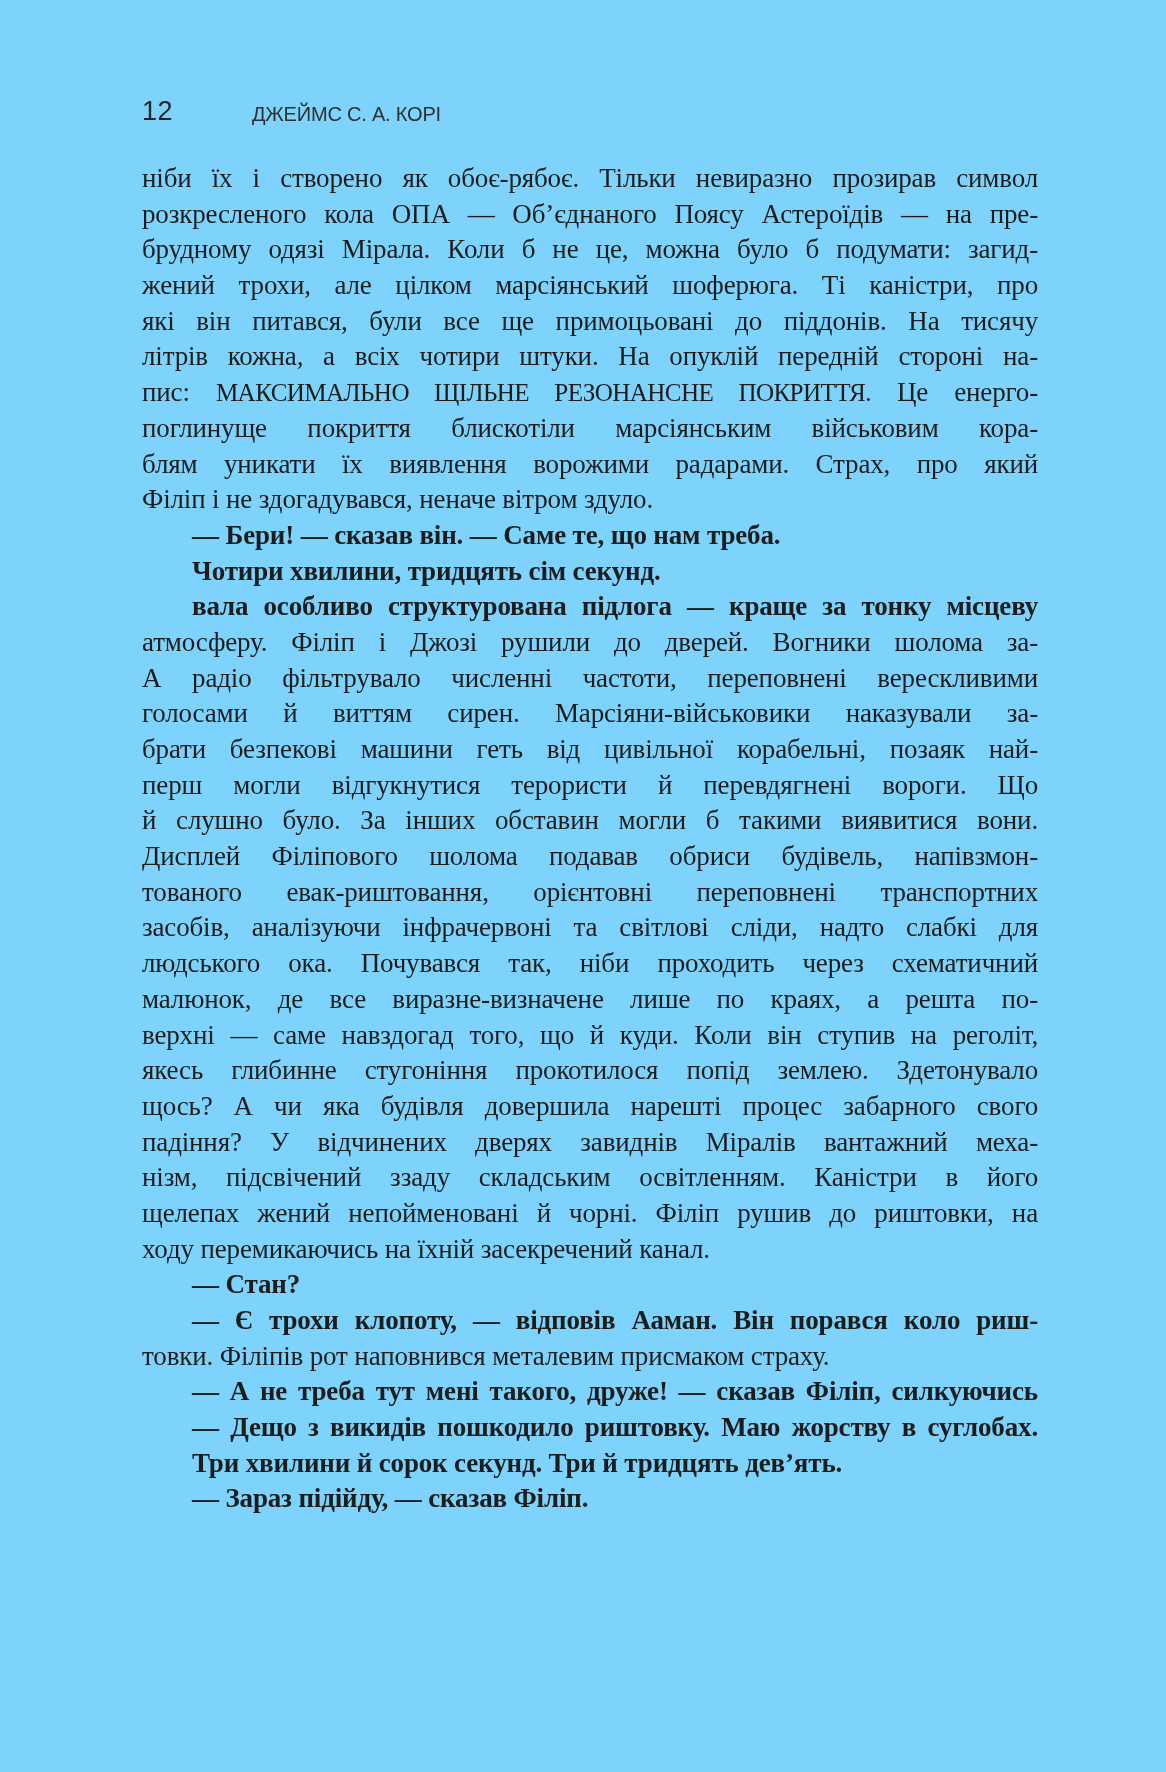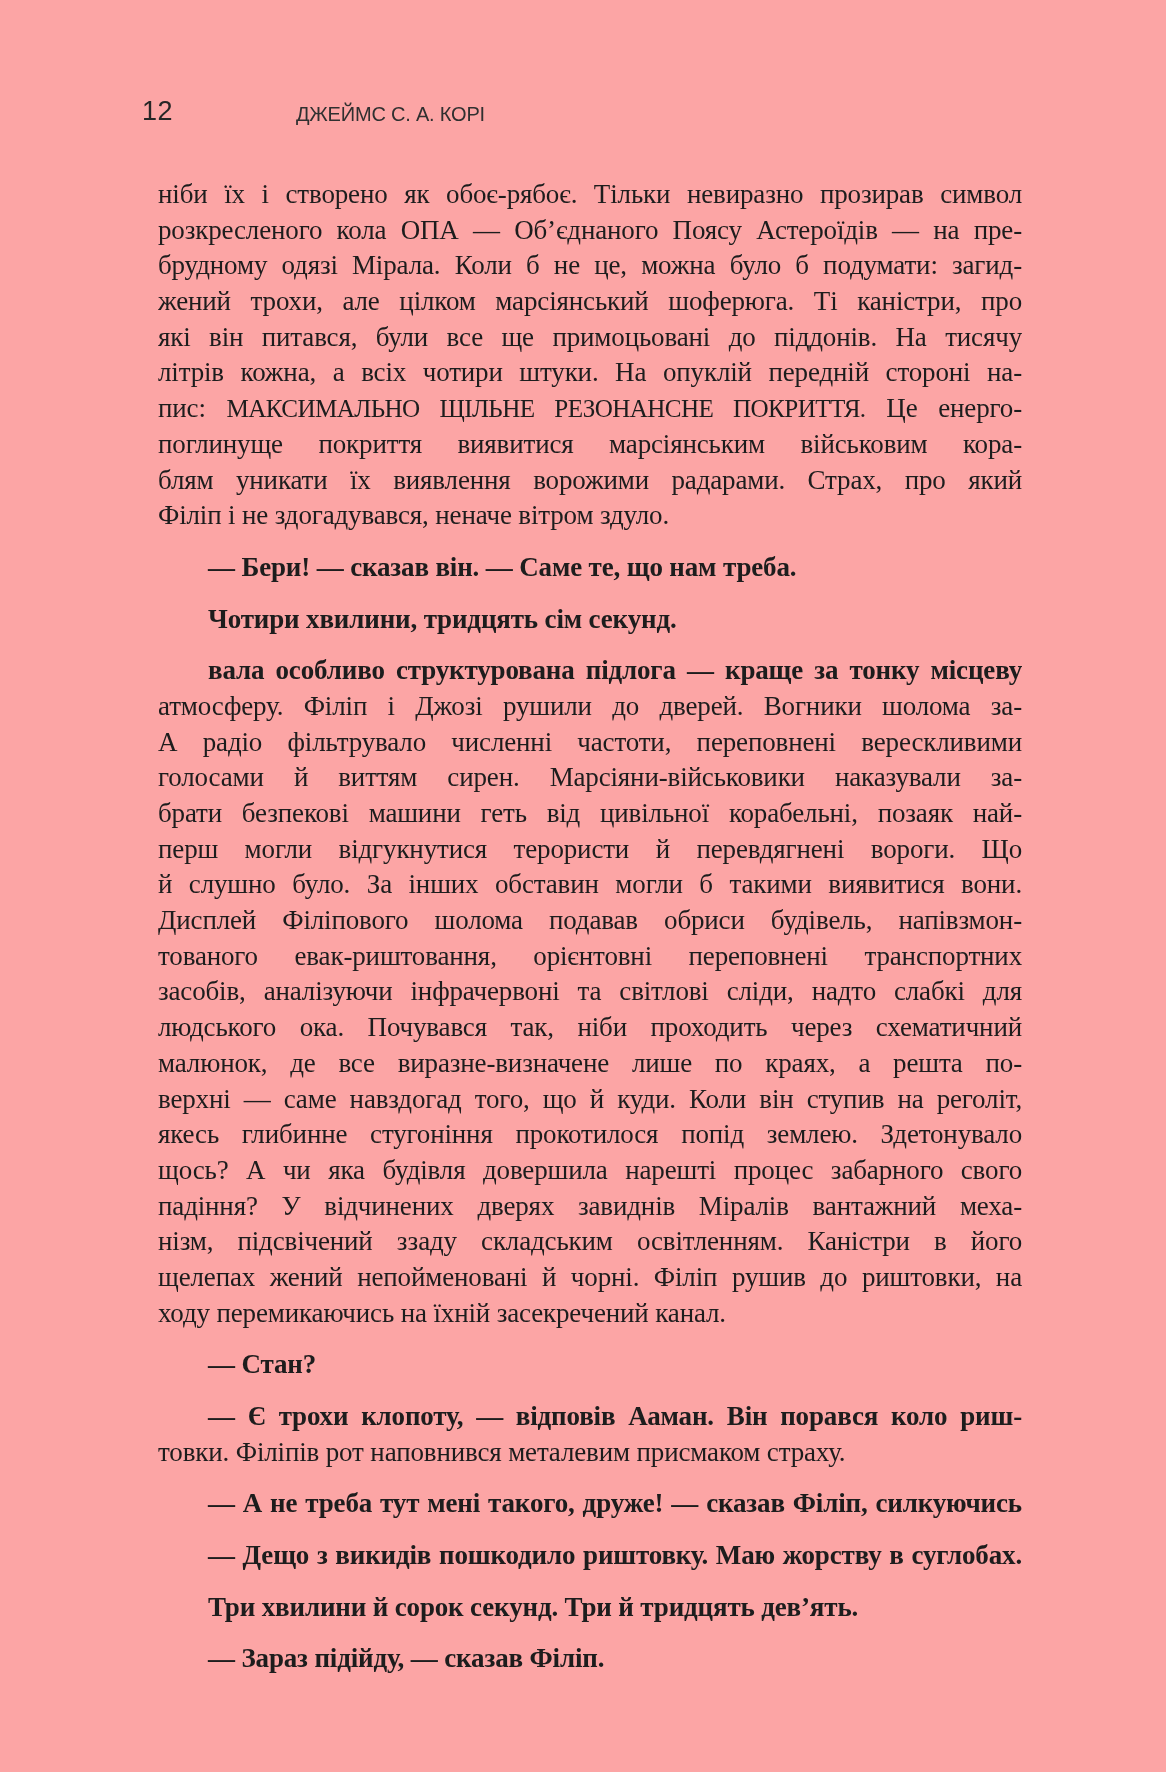--- a/index.html
+++ b/index.html
@@ -4,21 +4,21 @@
 <style>
   html, body {
     margin: 0;
     padding: 0;
     background: #ffffff;
   }
   .page {
     position: relative;
     width: 1166px;
     height: 1772px;
-    background: #fca5a5;
+    background: #7dd3fc;
     overflow: hidden;
   }
   .header {
     position: absolute;
     left: 142px;
     top: 94px;
     width: 896px;
     height: 40px;
     color: #2c2c2c;
   }
@@ -35,34 +35,33 @@
   .running {
     position: absolute;
     left: 110px;
     top: 7px;
     font-family: "Liberation Sans", sans-serif;
     font-size: 20px;
     line-height: 27px;
     letter-spacing: -0.2px;
     color: #303030;
     white-space: nowrap;
-    margin-left: 44px;
   }
   .text {
     position: absolute;
     left: 142px;
     top: 161px;
     width: 896px;
     font-family: "Liberation Serif", "DejaVu Serif", serif;
     font-size: 27px;
     line-height: 35.7px;
     letter-spacing: -0.15px;
     color: #1d1d1d;
   }
-  .para { margin: 16px; padding: 0; }
+  .para { margin: 0; padding: 0; }
   .para.indent .line:first-child { text-indent: 50px; font-weight: bold; }
   .line {
     text-align: justify;
     text-align-last: left;
     overflow: hidden;
     max-height: 35.7px;
   }
   .line.fill {
     text-align-last: justify;
   }
@@ -81,21 +80,21 @@
   </div>
   <div class="text" id="text-body">
       <div class="para">
         <div class="line fill">ніби їх і створено як обоє-рябоє. Тільки невиразно прозирав символ</div>
         <div class="line fill">розкресленого кола ОПА — Об’єднаного Поясу Астероїдів — на пре-</div>
         <div class="line fill">брудному одязі Мірала. Коли б не це, можна було б подумати: загид-</div>
         <div class="line fill">жений трохи, але цілком марсіянський шоферюга. Ті каністри, про</div>
         <div class="line fill">які він питався, були все ще примоцьовані до піддонів. На тисячу</div>
         <div class="line fill">літрів кожна, а всіх чотири штуки. На опуклій передній стороні на-</div>
         <div class="line fill"><span>пис: </span><span class="caps">МАКСИМАЛЬНО ЩІЛЬНЕ РЕЗОНАНСНЕ ПОКРИТТЯ.</span><span> Це енерго-</span></div>
-        <div class="line fill">поглинуще покриття виявитися марсіянським військовим кора-</div>
+        <div class="line fill">поглинуще покриття блискотіли марсіянським військовим кора-</div>
         <div class="line fill">блям уникати їх виявлення ворожими радарами. Страх, про який</div>
         <div class="line">Філіп і не здогадувався, неначе вітром здуло.</div>
       </div>
       <div class="para indent">
         <div class="line">— Бери! — сказав він. — Саме те, що нам треба.</div>
       </div>
       <div class="para indent">
         <div class="line">Чотири хвилини, тридцять сім секунд.</div>
       </div>
       <div class="para indent">

